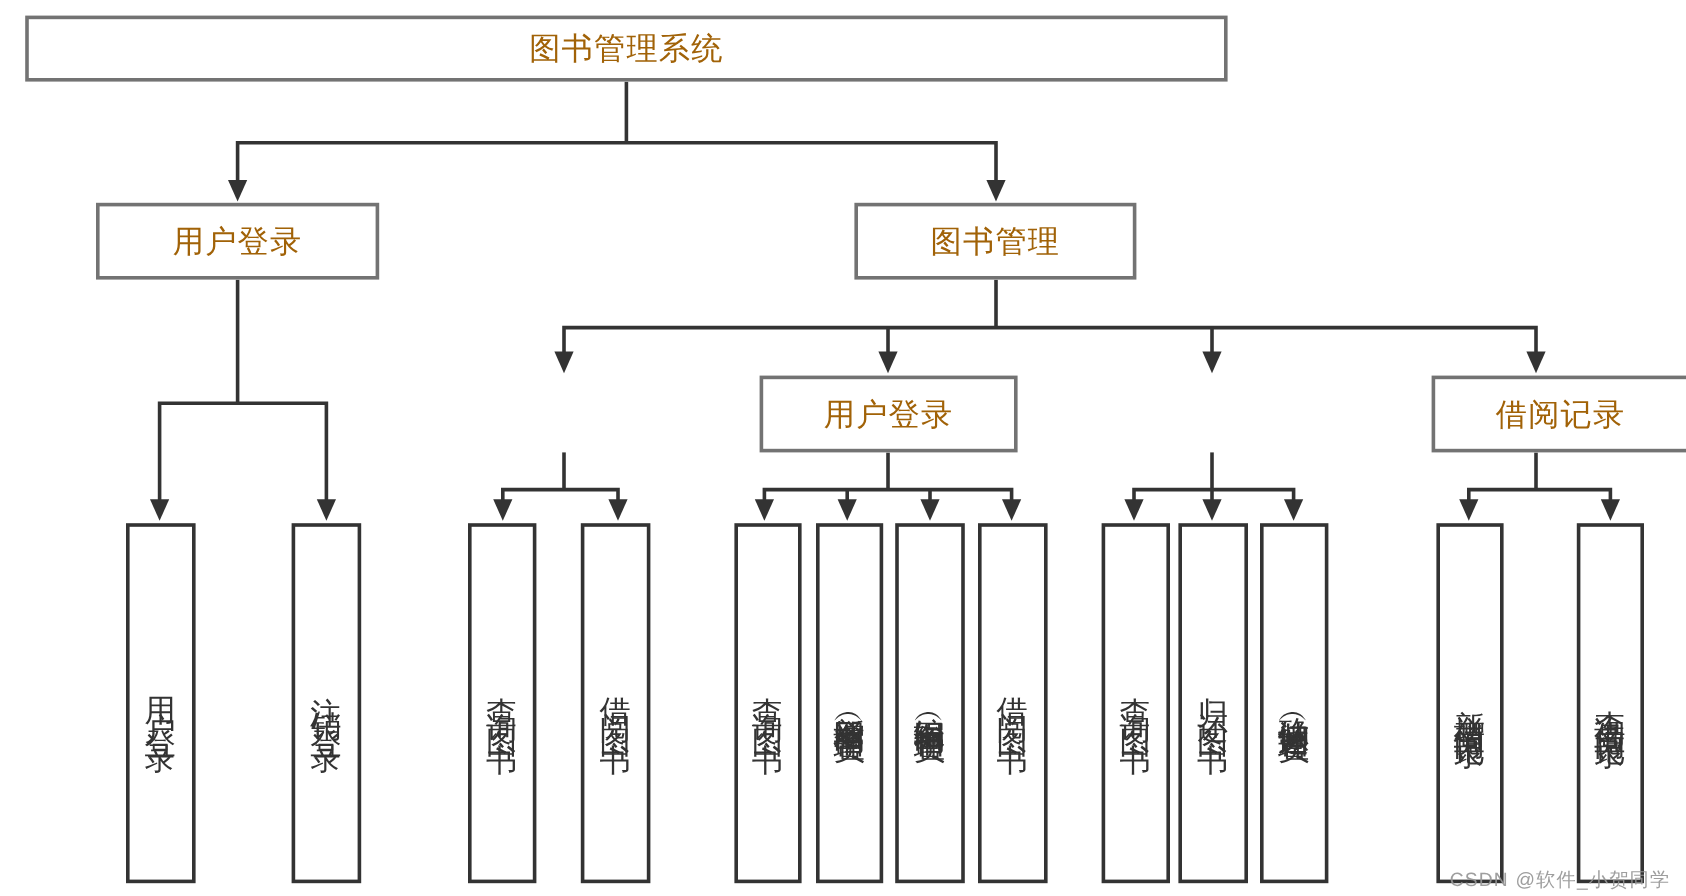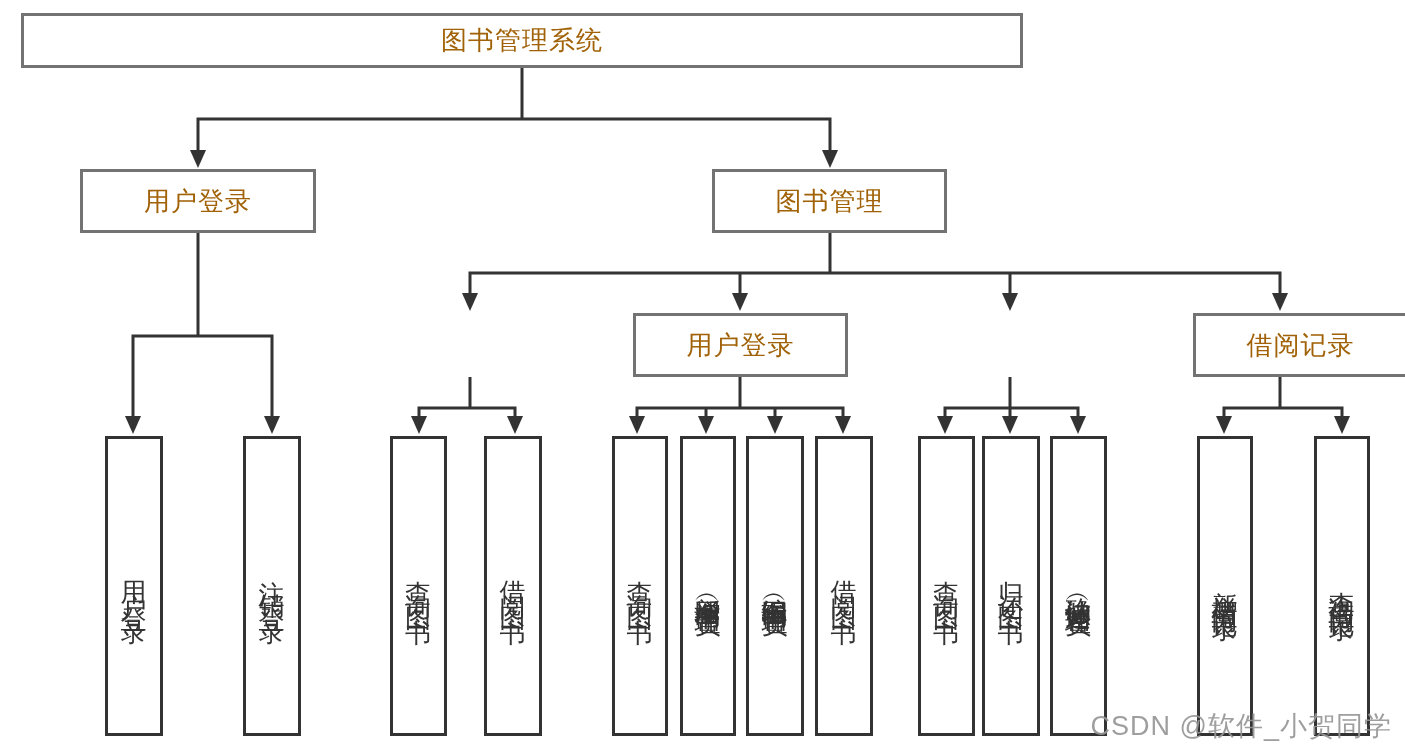--- a/index.html
+++ b/index.html
@@ -75,21 +75,21 @@
   #v9  { left: 918px;  width: 57px; }
   #v10 { left: 982px;  width: 58px; }
   #v11 { left: 1050px; width: 57px; }
   #v12 { left: 1197px; width: 56px; }
   #v13 { left: 1314px; width: 56px; }
 
   #watermark {
     position: absolute;
     right: 13px;
     bottom: 3px;
-    font-size: 27px;
+    font-size: 16px;
     letter-spacing: 1px;
     color: rgba(150, 150, 150, 0.92);
     z-index: 10;
     white-space: nowrap;
   }
 </style>
 </head>
 <body>
 
 <div id="stage">

